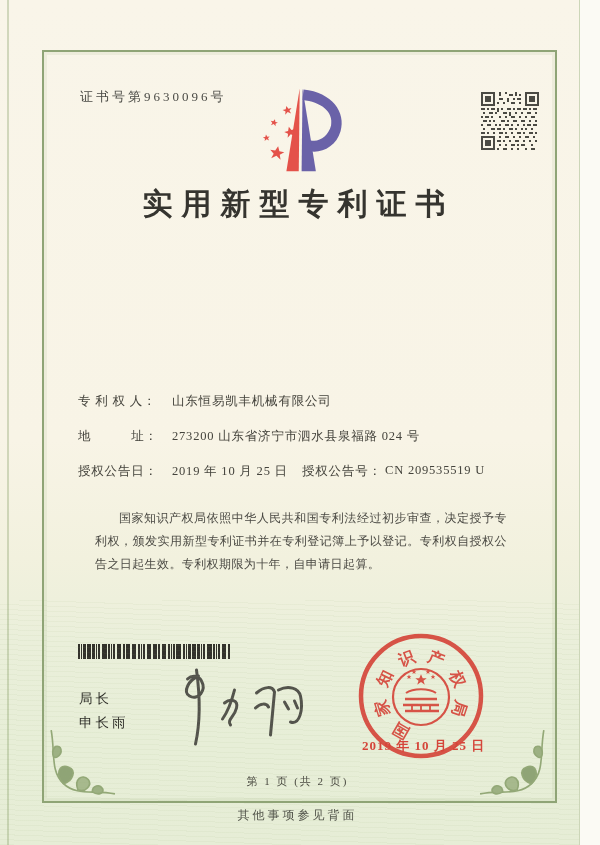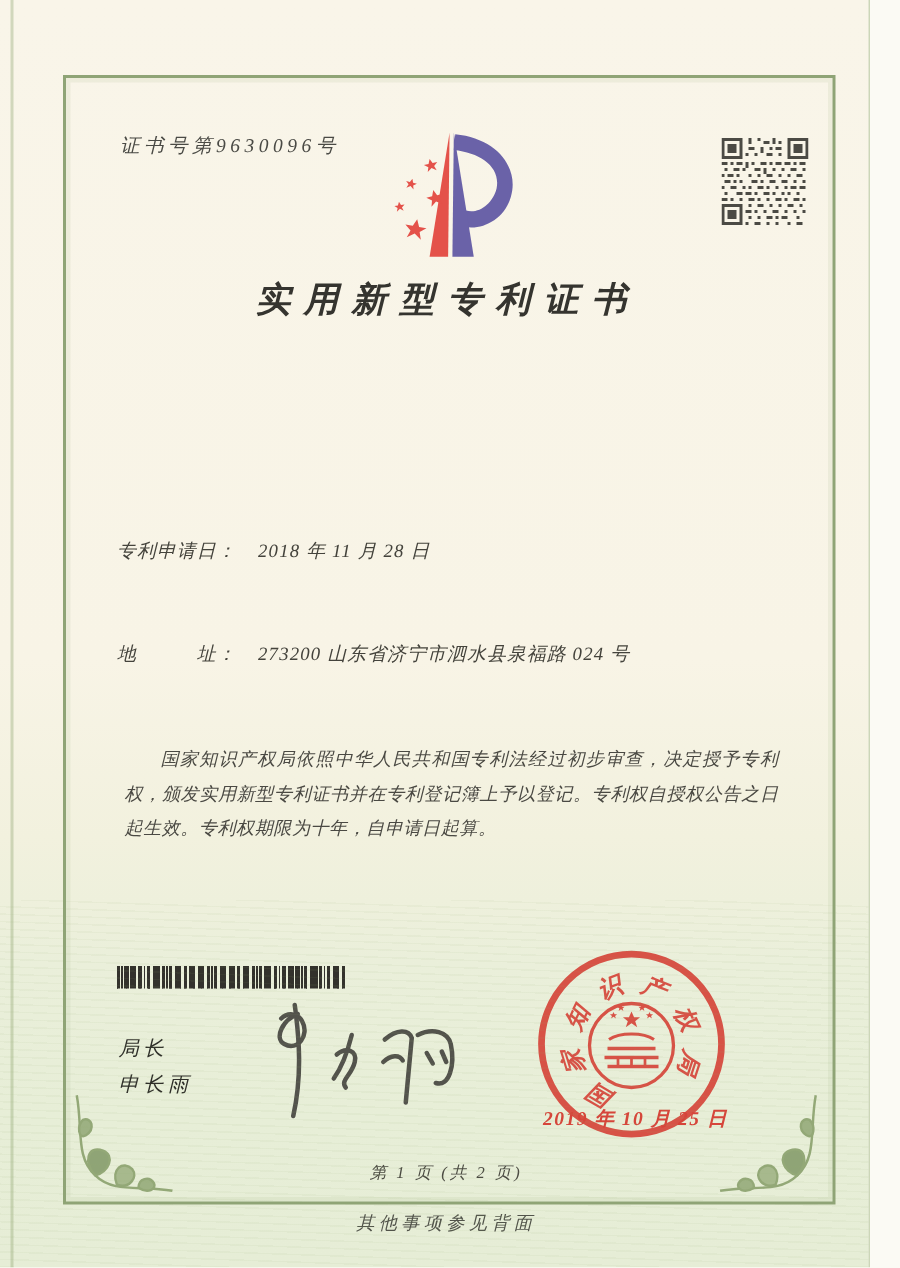--- a/index.html
+++ b/index.html
@@ -6,44 +6,43 @@
   body{
     width:600px;height:845px;position:relative;overflow:hidden;
     background:#fbfaf4;
     font-family:"Liberation Serif","DejaVu Serif",serif;
     color:#403f39;
   }
   .paper{
     position:absolute;left:0;top:0;width:579px;height:845px;
     background:linear-gradient(180deg,#f9f5e9 0%,#f8f4e6 52%,#f2f1de 66%,#eaefda 76%,#e7eed7 88%,#e6edd6 100%);
     border-right:1px solid #ccd6b8;
-    font-style:italic;
   }
   .paper::before{ 
     content:"";position:absolute;left:7px;top:0;width:2px;height:100%;
     background:rgba(150,170,120,.40);
   }
   .paper::after{ 
     content:"";position:absolute;left:0;top:600px;width:100%;height:245px;
     background:repeating-linear-gradient(2deg,rgba(145,170,110,.07) 0 1px,transparent 1px 5px);
   }
   .frame{
     position:absolute;left:42px;top:50px;width:511px;height:749px;
     border:2px solid #8fa476;
     box-shadow:inset 0 0 0 3px rgba(175,195,150,.16);
   }
   .abs{position:absolute;}
   .cert-no{left:80px;top:88px;font-size:13px;letter-spacing:3px;color:#4a4a45;}
-  .title{left:42px;top:184px;width:513px;text-align:center;font-size:23px;font-weight:bold;
+  .title{left:42px;top:184px;width:513px;text-align:center;font-size:30px;font-weight:bold;
          letter-spacing:9px;color:#35342f;}
   .row{left:78px;width:460px;font-size:12.5px;letter-spacing:.8px;color:#44433c;}
   .lab{display:inline-block;min-width:94px;}
   .paras{left:78px;top:490px;width:446px;font-size:12px;line-height:1.92;color:#4a4943;
          text-align:justify;letter-spacing:.4px;}
-  .paras p{margin:5px;text-indent:2em;}
+  .paras p{margin:17px;text-indent:2em;}
   .barcode{
     left:78px;top:644px;width:152px;height:15px;
     background:
       repeating-linear-gradient(90deg,#33322c 0 2px,transparent 2px 5px),
       repeating-linear-gradient(90deg,#33322c 0 1px,transparent 1px 7px),
       repeating-linear-gradient(90deg,#33322c 0 1px,transparent 1px 3px);
   }
   .director{font-family:"Liberation Sans","DejaVu Sans",sans-serif;font-size:13.5px;
             letter-spacing:3px;color:#2e2e29;}
   .d1{left:79px;top:690px;}
@@ -82,25 +81,30 @@
       <rect x="2" y="2" width="3" height="3"></rect>
     <path fill-rule="evenodd" d="M22 0h7v7h-7zM23 1v5h5V1z"></path>
       <rect x="24" y="2" width="3" height="3"></rect>
     <path fill-rule="evenodd" d="M0 22h7v7H0zM1 23v5h5v-5z"></path>
       <rect x="2" y="24" width="3" height="3"></rect>
     <path d="M9 0h1v2H9zM12 0h1v1h-1zM14 1h2v1h-2zM17 0h1v2h-1zM19 1h1v1h-1zM9 3h2v1H9zM13 3h1v2h-1zM16 3h1v1h-1zM18 3h2v1h-2zM8 5h1v1H8zM11 5h1v1h-1zM15 5h2v1h-2zM19 5h1v1h-1zM0 8h2v1H0zM3 8h1v1H3zM5 8h2v1H5zM8 8h1v2H8zM10 8h1v1h-1zM13 8h2v1h-2zM16 8h1v1h-1zM18 8h2v1h-2zM21 8h2v1h-2zM24 8h1v1h-1zM26 8h2v1h-2zM1 10h1v1H1zM4 10h2v1H4zM7 10h1v1H7zM11 10h2v1h-2zM14 10h1v2h-1zM17 10h1v1h-1zM20 10h1v1h-1zM23 10h2v1h-2zM27 10h1v1h-1zM0 12h1v1H0zM2 12h2v1H2zM5 12h1v1H5zM9 12h1v1H9zM12 12h1v1h-1zM15 12h2v1h-2zM19 12h1v1h-1zM22 12h1v1h-1zM25 12h2v1h-2zM1 14h2v1H1zM4 14h1v1H4zM6 14h1v1H6zM10 14h2v1h-2zM13 14h1v1h-1zM16 14h2v1h-2zM20 14h2v1h-2zM24 14h1v1h-1zM27 14h1v1h-1zM0 16h1v1H0zM3 16h2v1H3zM7 16h1v1H7zM9 16h1v1H9zM12 16h2v1h-2zM15 16h1v1h-1zM18 16h1v1h-1zM21 16h1v1h-1zM23 16h2v1h-2zM26 16h2v1h-2zM1 18h1v1H1zM5 18h2v1H5zM8 18h2v1H8zM11 18h1v1h-1zM14 18h2v1h-2zM17 18h1v1h-1zM20 18h1v1h-1zM22 18h1v1h-1zM25 18h1v1h-1zM0 20h2v1H0zM3 20h1v1H3zM6 20h1v1H6zM9 20h2v1H9zM12 20h1v1h-1zM15 20h1v1h-1zM18 20h2v1h-2zM21 20h1v1h-1zM24 20h2v1h-2zM27 20h1v1h-1zM9 22h1v1H9zM12 22h2v1h-2zM16 22h1v1h-1zM19 22h1v1h-1zM22 22h2v1h-2zM26 22h1v1h-1zM8 24h2v1H8zM11 24h1v1h-1zM14 24h1v1h-1zM17 24h2v1h-2zM21 24h1v1h-1zM24 24h1v1h-1zM27 24h1v1h-1zM9 26h1v1H9zM12 26h1v1h-1zM15 26h2v1h-2zM18 26h1v1h-1zM20 26h2v1h-2zM25 26h1v1h-1zM8 28h1v1H8zM11 28h2v1h-2zM15 28h1v1h-1zM18 28h1v1h-1zM22 28h1v1h-1zM25 28h2v1h-2z"></path>
   </svg>
 
   <div class="abs title">实用新型专利证书</div>
 
-  <div class="abs row" style="top:359px">
-    <span class="lab">专利申请日：</span><span class="val">2018 年 11 月 28 日</span>
+  <div class="abs row" style="top:393px">
+    <span class="lab">专 利 权 人：</span><span class="val">山东恒易凯丰机械有限公司</span>
   </div>
   <div class="abs row" style="top:428px">
     <span class="lab">地　　　址：</span><span class="val">273200 山东省济宁市泗水县泉福路 024 号</span>
+  </div>
+  <div class="abs row" style="top:463px">
+    <span class="lab">授权公告日：</span><span class="val">2019 年 10 月 25 日</span>
+    <span class="lab" style="position:absolute;left:224px;min-width:0">授权公告号：</span>
+    <span class="val" style="position:absolute;left:307px">CN 209535519 U</span>
   </div>
 
   <div class="abs paras">
     <p>国家知识产权局依照中华人民共和国专利法经过初步审查，决定授予专利权，颁发实用新型专利证书并在专利登记簿上予以登记。专利权自授权公告之日起生效。专利权期限为十年，自申请日起算。</p>
   </div>
 
   <div class="abs barcode"></div>
 
   <div class="abs director d1">局长</div>
   <div class="abs director d2">申长雨</div>

